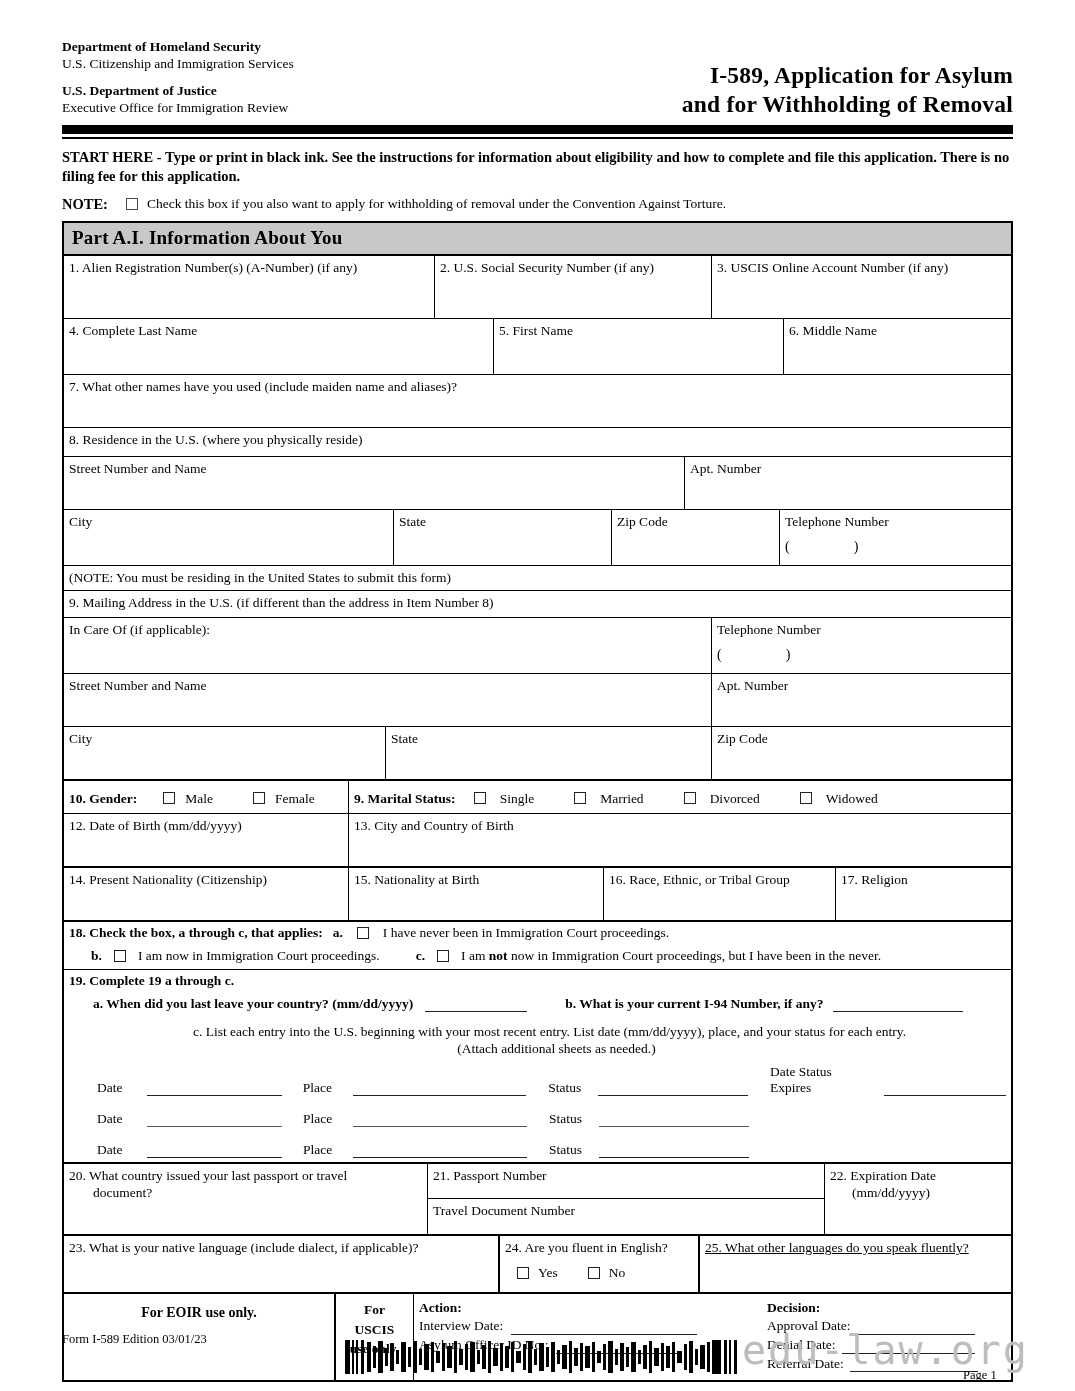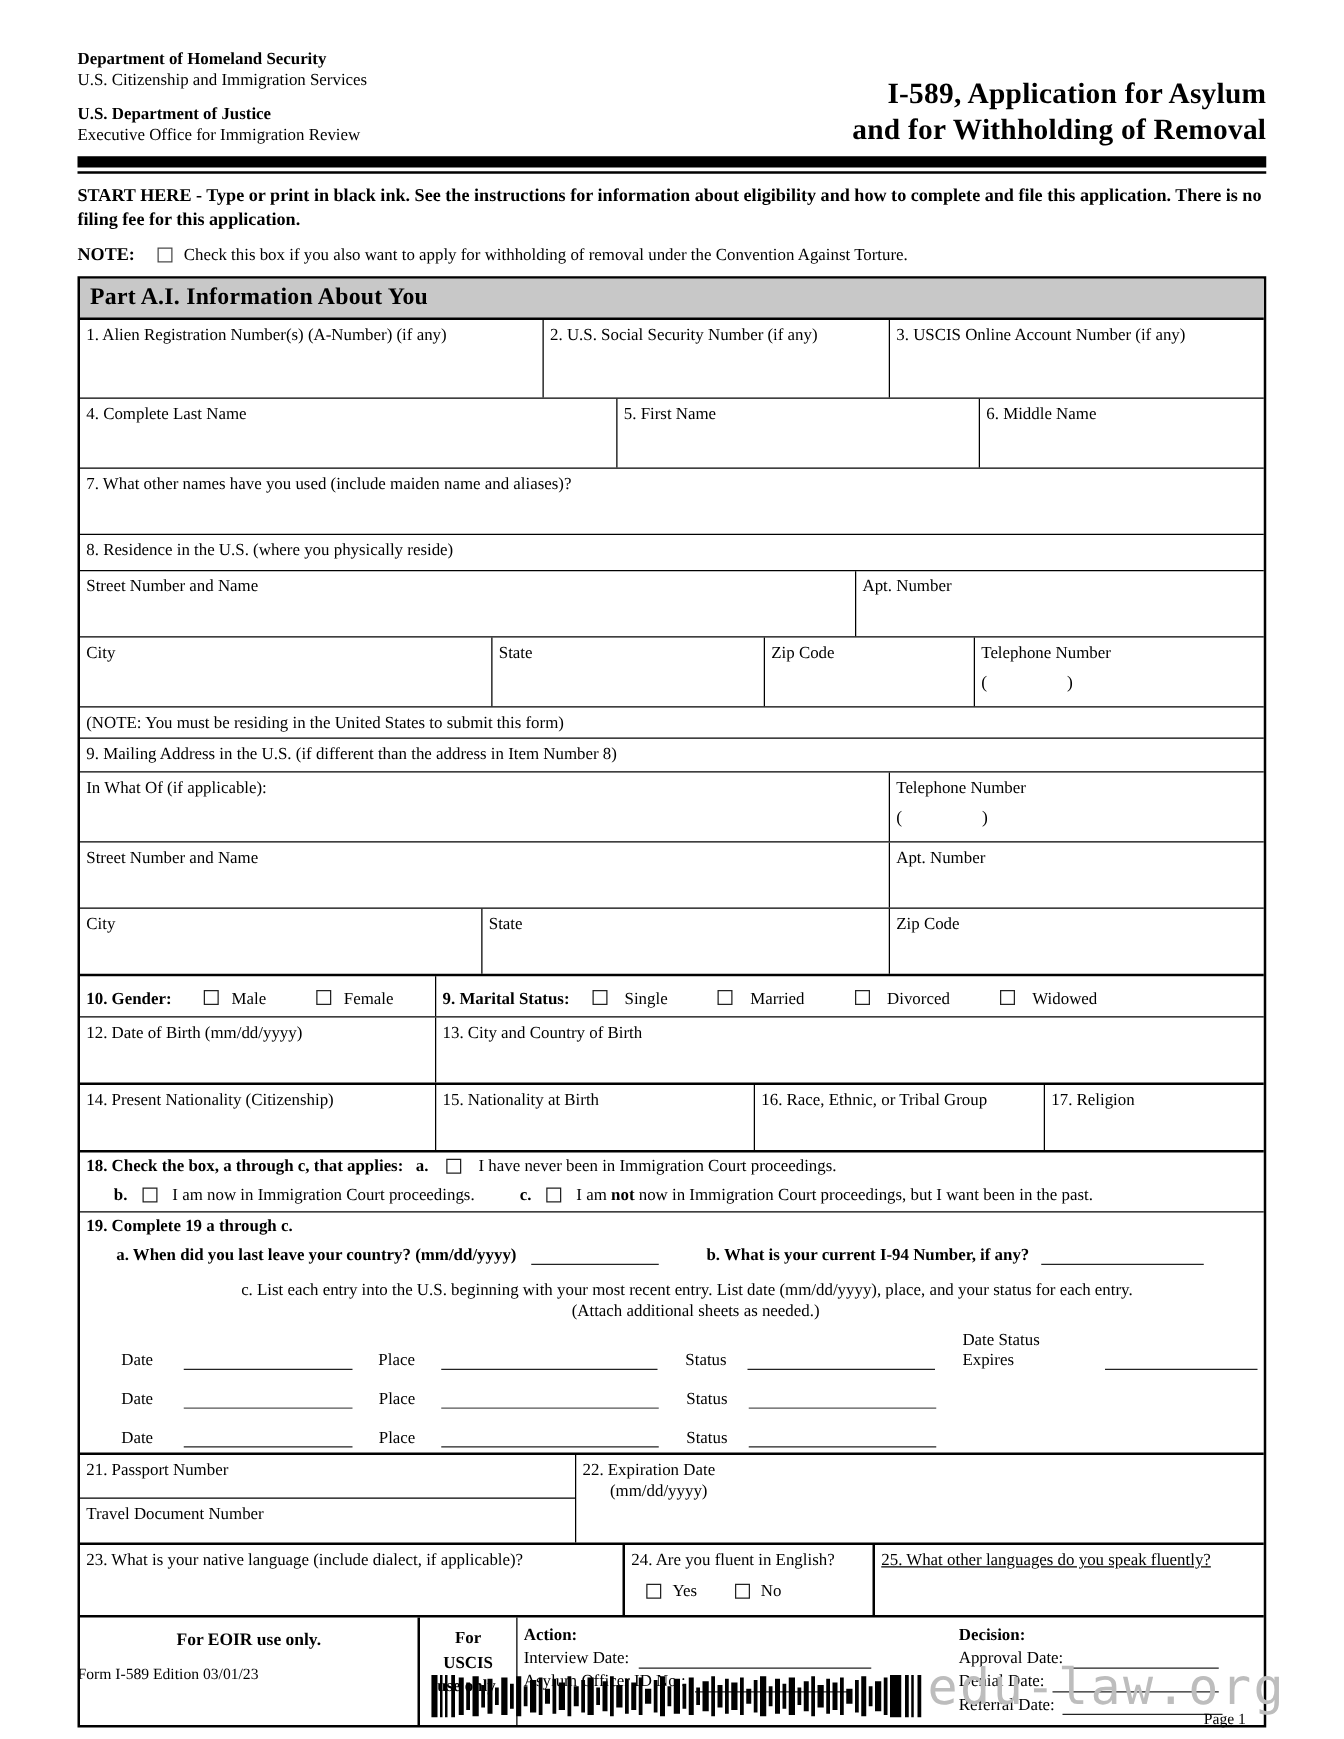--- a/index.html
+++ b/index.html
@@ -307,21 +307,21 @@
       </div>
 
       <div class="flexrow rowline h-26">
         <div class="cell" style="flex:1;">
           <span>9. Mailing Address in the U.S. (if different than the address in Item Number 8)</span>
         </div>
       </div>
 
       <div class="flexrow rowline h-55">
         <div class="cell vl" style="width:648px;">
-          <span>In What Of (if applicable):</span>
+          <span>In Care Of (if applicable):</span>
         </div>
         <div class="cell" style="flex:1;">
           <span>Telephone Number</span>
           <span class="paren">(&nbsp;&nbsp;&nbsp;&nbsp;)</span>
         </div>
       </div>
 
       <div class="flexrow rowline h-52">
         <div class="cell vl" style="width:648px;">
           <span>Street Number and Name</span>
@@ -418,21 +418,21 @@
           <span class="n">b.</span>
           <span style="width:12px;"></span>
           <span class="cb dk"></span>
           <span style="width:12px;"></span>
           <span>I am now in Immigration Court proceedings.</span>
           <span style="width:36px;"></span>
           <span class="n">c.</span>
           <span style="width:12px;"></span>
           <span class="cb dk"></span>
           <span style="width:12px;"></span>
-          <span><span>I am </span><b>not</b><span> now in Immigration Court proceedings, but I want been in the past.</span></span>
+          <span><span>I am </span><b>not</b><span> now in Immigration Court proceedings, but I have been in the never.</span></span>
         </div>
       </div>
 
       <div class="rowline-th" style="padding:3px 5px 4px 5px;">
         <div class="n" style="font-size:13.5px;">19. Complete 19 a through c.</div>
 
         <div style="display:flex;align-items:flex-end;font-size:13.5px;margin-top:7px;padding-left:24px;">
           <span class="n">a. When did you last leave your country? (mm/dd/yyyy)</span>
           <span class="ul ul-dk" style="width:102px;margin-left:12px;"></span>
           <span style="width:38px;"></span>
@@ -476,20 +476,24 @@
           <span style="width:21px;"></span>
           <span class="lab">Place</span>
           <span class="ul ul-dk" style="width:174px;"></span>
           <span style="width:22px;"></span>
           <span class="lab">Status</span>
           <span class="ul ul-dk" style="width:150px;"></span>
         </div>
       </div>
 
       <div class="flexrow rowline-th" style="height:70px;">
+        <div class="cell vl" style="width:364px;">
+          <div style="font-weight:normal;">20.  What country issued your last passport or travel</div>
+          <div style="padding-left:24px;">document?</div>
+        </div>
         <div style="width:396px;" class="vl">
           <div class="cell rowline" style="height:35px;font-family:Liberation Serif, serif;">
             <span>21. Passport Number</span>
           </div>
           <div class="cell" style="height:35px;">
             <span>Travel Document Number</span>
           </div>
         </div>
         <div class="cell" style="flex:1;">
           <div>22. Expiration Date</div>

